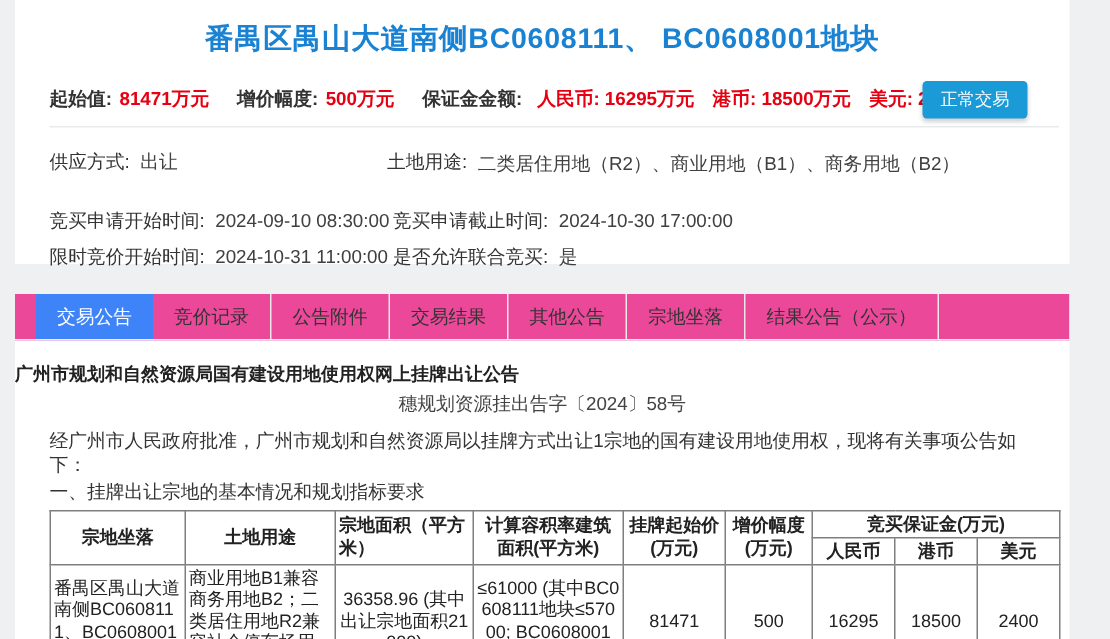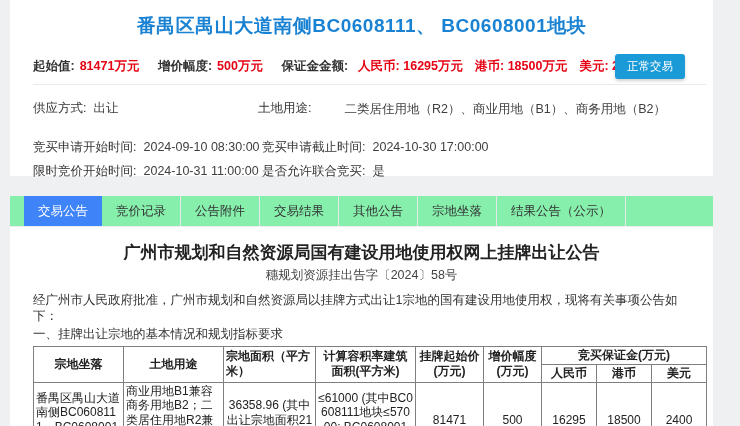--- a/index.html
+++ b/index.html
@@ -42,46 +42,46 @@
     cursor:pointer;
   }
   .divider { position:absolute; left:23px; right:7px; top:84px; border-top:1px solid #e7e9eb; }
 
   .info-row { position:absolute; left:23px; width:672px; display:flex; align-items:flex-start; font-size:12.5px; color:#404040; }
   .info-row .cell1 { width:229px; flex:none; }
   .info-row .cell2 { width:225px; flex:none; }
   .info-row .cell3 { flex:1; }
   .info-row .lbl { color:#333; }
   .info-row .v { margin-left:7px; }
-  .cell3 .pair { display:flex;gap:26px; }
+  .cell3 .pair { display:flex; }
   .cell3 .v { line-height:1.45; }
   .r1 { top:100px; }
   .r2 { top:139px; }
   .r3 { top:163px; }
 
   
   .tabbar {
     display:flex; height:31px;
     border-bottom:1px solid #ececec;
     padding-left:14px;
-    background:#86efac;
+    background:#ec4899;
   }
   .tab {
     line-height:30px; padding:0 14px;
     font-size:12.5px; color:#333;
     border-right:1px solid #e8e8e8;
     cursor:pointer; white-space:nowrap;
   }
   .tab.active {
     background:#3e84f8; color:#fff;
     border-right:none; line-height:31px;
   }
   .doc-title {
-    margin-top:14px; text-align:center;
-    font-size:17px; font-weight:bold; color:#222;
+    margin-top:14px; 
+    font-size:12px; font-weight:bold; color:#222;
   }
   .doc-no { margin-top:3px; text-align:center; font-size:12.5px; color:#444; }
   .intro { margin:8px 20px 0 23px; font-size:12.5px; color:#333; line-height:1.3; }
   .section-heading { margin:1px 23px 0; font-size:12.5px; color:#333; }
 
   table.land {
     margin:3px 0 0 23px;
     border-collapse:collapse;
     width:673px;
     table-layout:fixed;

